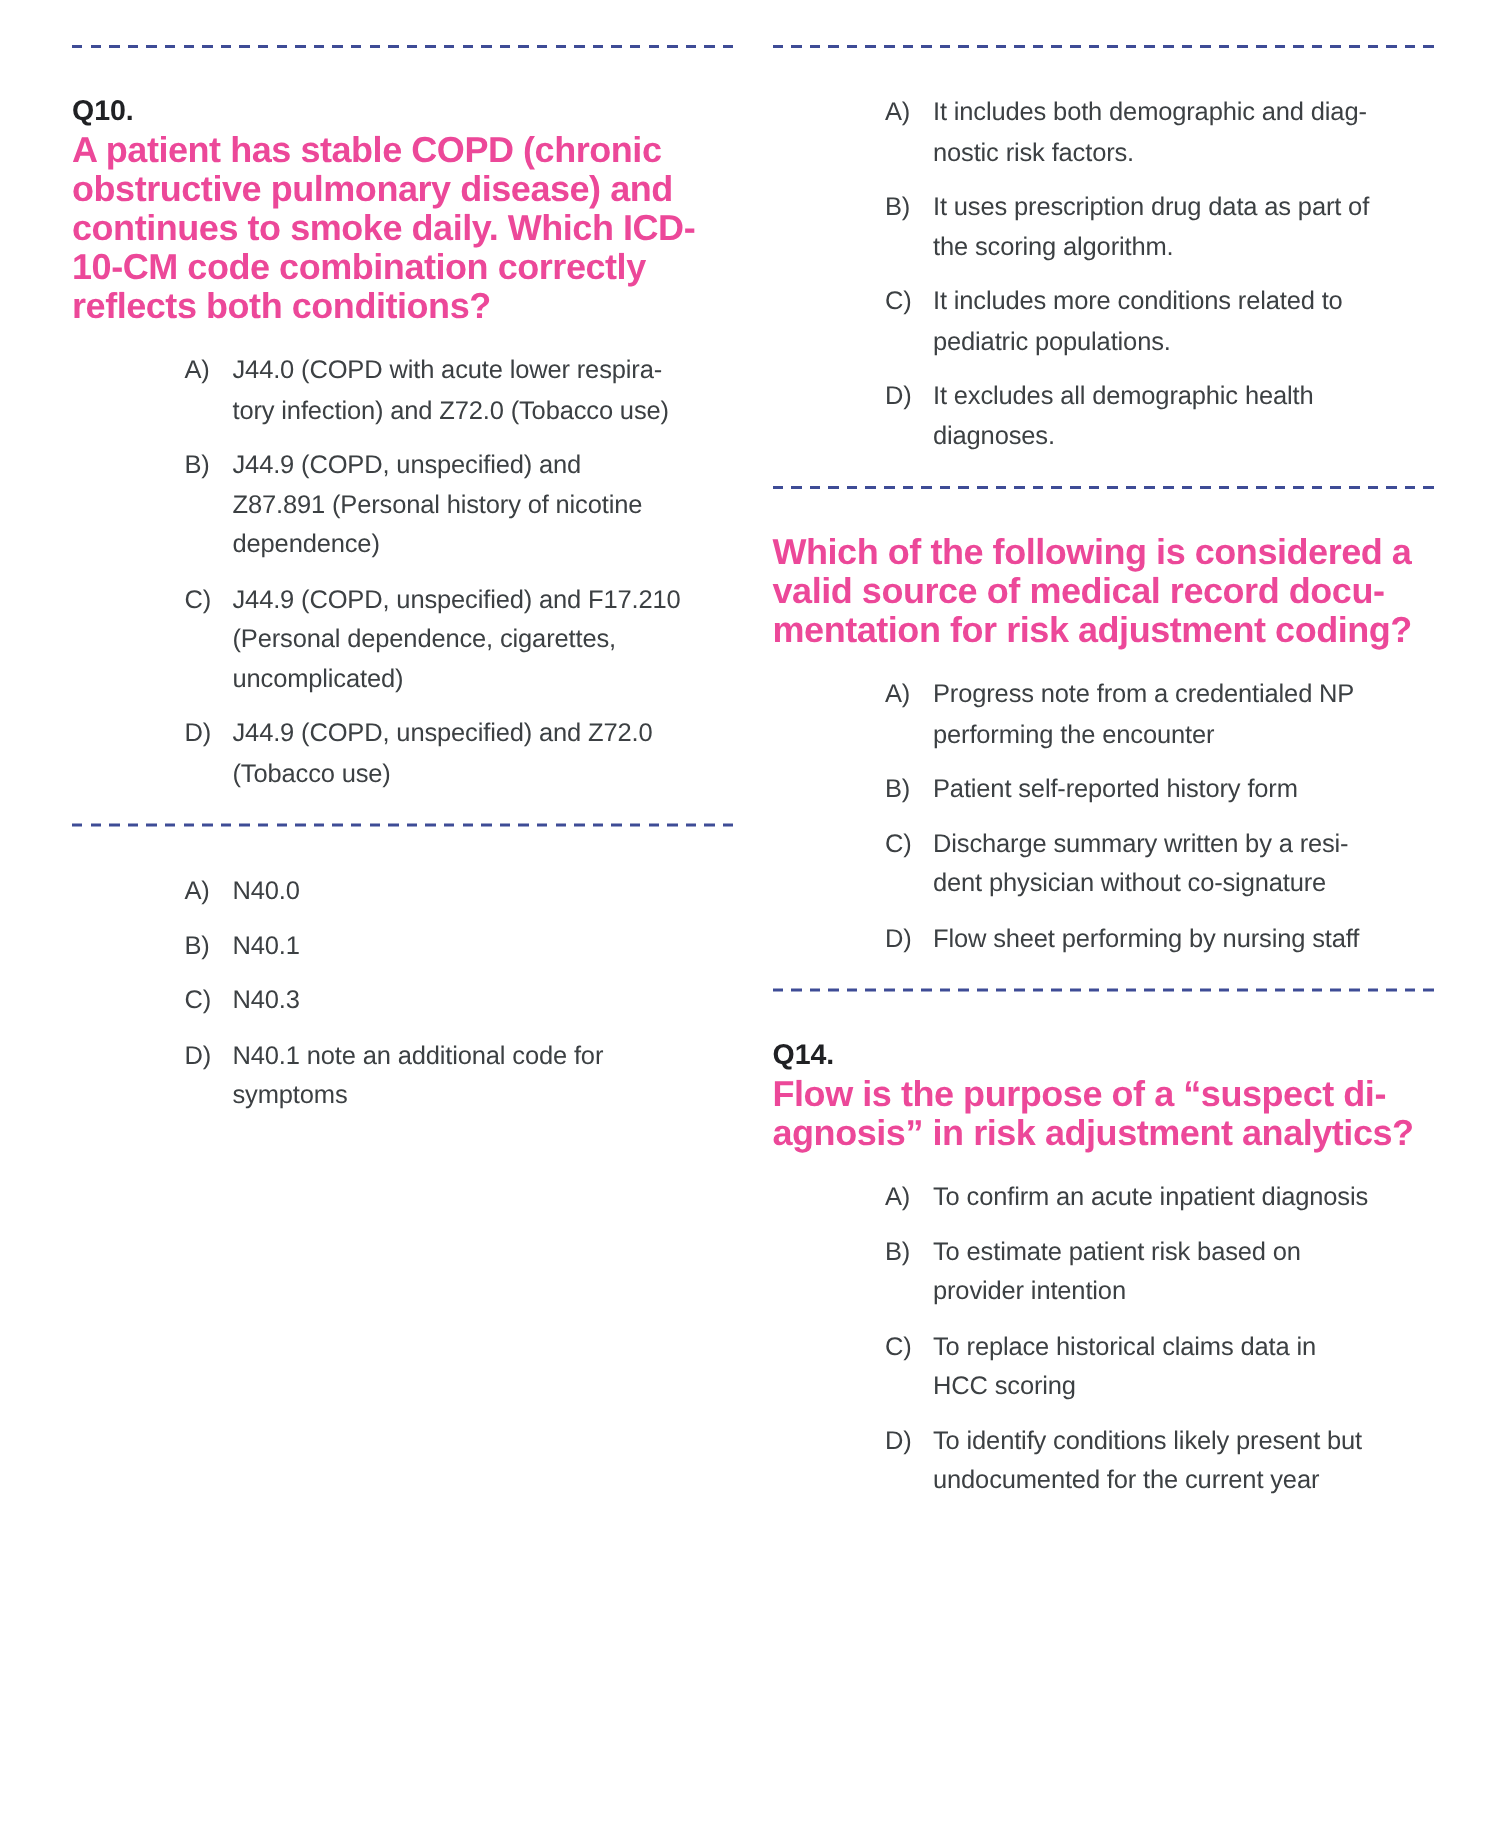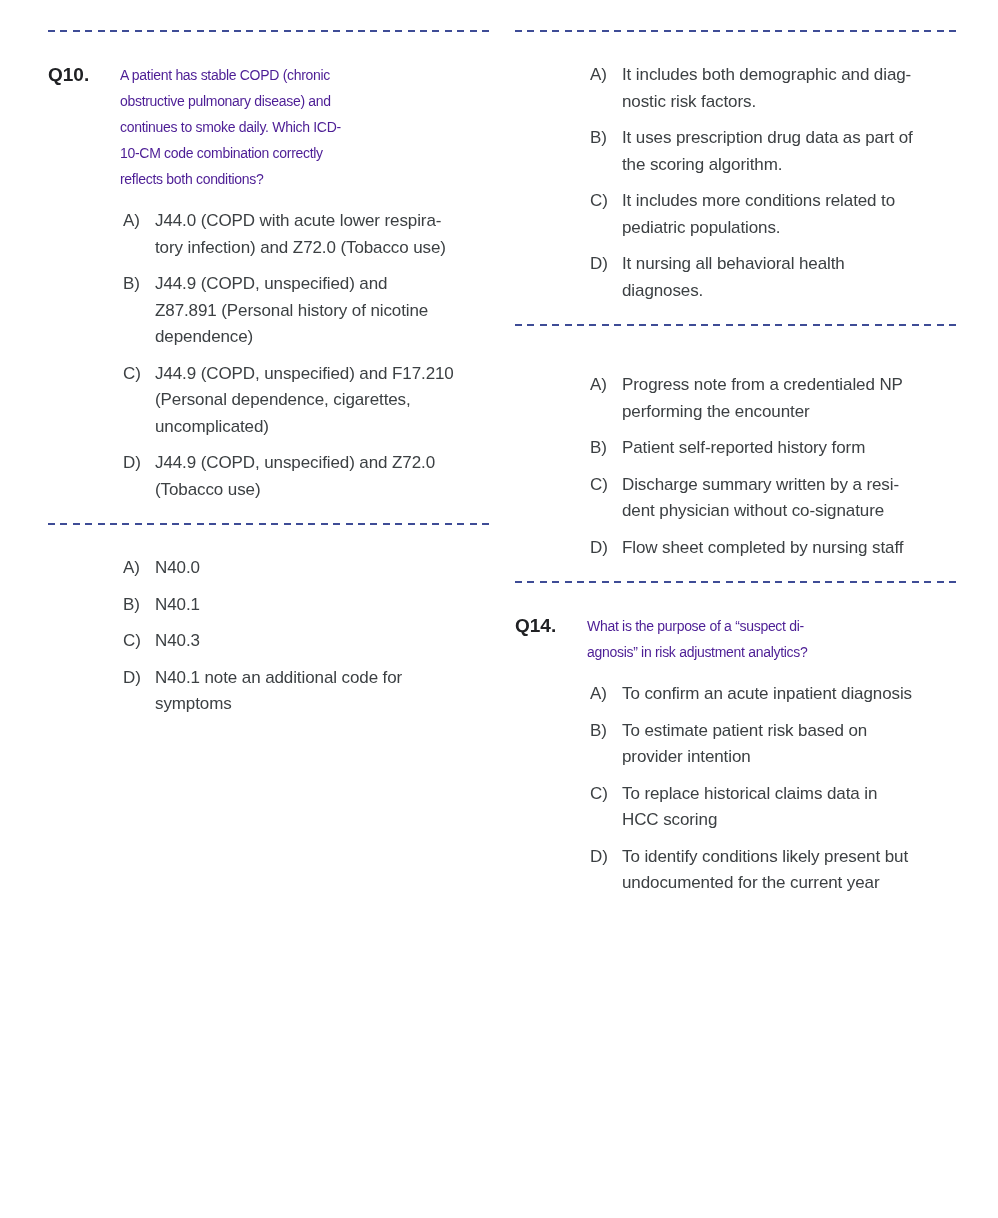--- a/index.html
+++ b/index.html
@@ -27,36 +27,37 @@
   .separator {
     height: 2px;
     background: repeating-linear-gradient(90deg, #3e4c96 0 7px, transparent 7px 12.4px);
   }
   .question {
     margin-top: 30px;
     margin-bottom: 20px;
   }
   .q-head {
     display: flex;
+    flex-direction: column;
   }
   .q-label {
     width: 72px;
     flex: none;
     font-weight: bold;
     font-size: 19px;
     line-height: 26px;
     color: #202124;
   }
   .q-text {
     flex: 1;
-    font-weight: normal;
-    font-size: 14px;
+    font-weight: bold;
+    font-size: 24px;
     line-height: 26px;
     letter-spacing: -0.3px;
-    color: #4c1d95;
+    color: #ec4899;
     white-space: pre-line;
   }
   .options {
     margin-top: 16px;
     padding-left: 75px;
   }
   .option {
     display: flex;
     margin-top: 10px;
     font-size: 17px;
@@ -159,59 +160,62 @@
           <div class="opt-text">It uses prescription drug data as part of
 the scoring algorithm.</div>
         </div>
         <div class="option">
           <div class="opt-letter">C)</div>
           <div class="opt-text">It includes more conditions related to
 pediatric populations.</div>
         </div>
         <div class="option">
           <div class="opt-letter">D)</div>
-          <div class="opt-text">It nursing all behavioral health
+          <div class="opt-text">It excludes all demographic health
 diagnoses.</div>
         </div>
       </div>
     </article>
 
     <div class="separator"></div>
 
     <article class="question">
       <div class="q-head">
+        <div class="q-text">Which of the following is considered a
+valid source of medical record docu-
+mentation for risk adjustment coding?</div>
       </div>
       <div class="options">
         <div class="option">
           <div class="opt-letter">A)</div>
           <div class="opt-text">Progress note from a credentialed NP
 performing the encounter</div>
         </div>
         <div class="option">
           <div class="opt-letter">B)</div>
           <div class="opt-text">Patient self-reported history form</div>
         </div>
         <div class="option">
           <div class="opt-letter">C)</div>
           <div class="opt-text">Discharge summary written by a resi-
 dent physician without co-signature</div>
         </div>
         <div class="option">
           <div class="opt-letter">D)</div>
-          <div class="opt-text">Flow sheet completed by nursing staff</div>
+          <div class="opt-text">Flow sheet performing by nursing staff</div>
         </div>
       </div>
     </article>
 
     <div class="separator"></div>
 
     <article class="question">
       <div class="q-head">
         <div class="q-label">Q14.</div>
-        <div class="q-text">What is the purpose of a “suspect di-
+        <div class="q-text">Flow is the purpose of a “suspect di-
 agnosis” in risk adjustment analytics?</div>
       </div>
       <div class="options">
         <div class="option">
           <div class="opt-letter">A)</div>
           <div class="opt-text">To confirm an acute inpatient diagnosis</div>
         </div>
         <div class="option">
           <div class="opt-letter">B)</div>
           <div class="opt-text">To estimate patient risk based on

